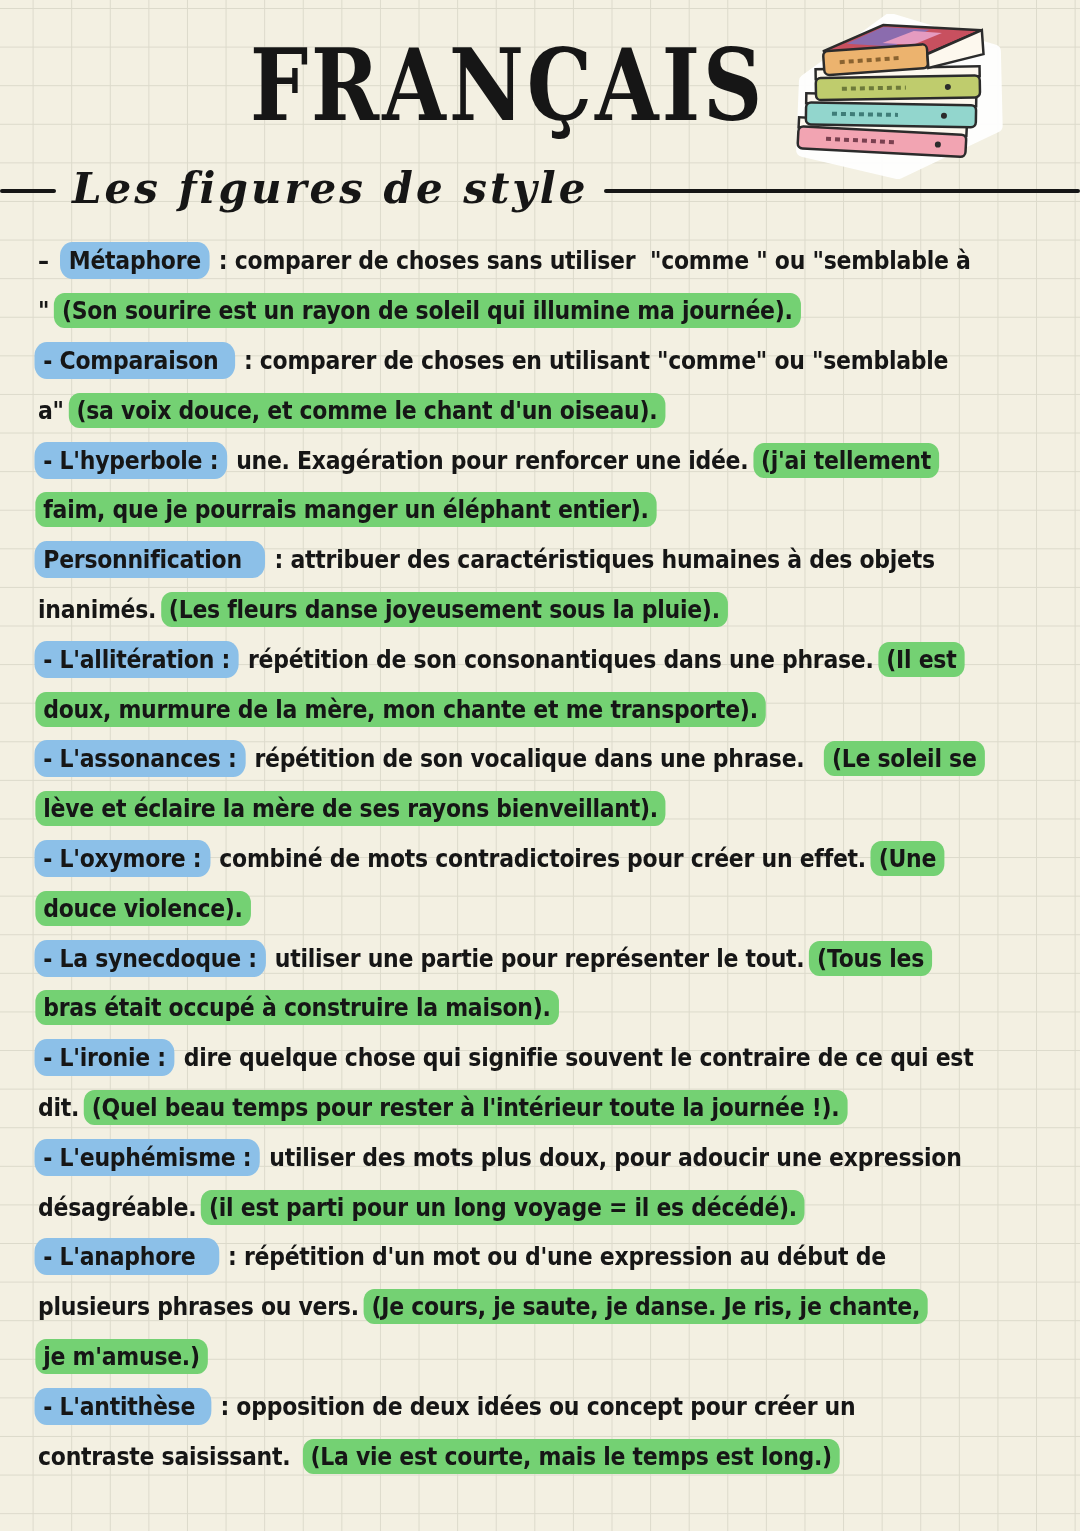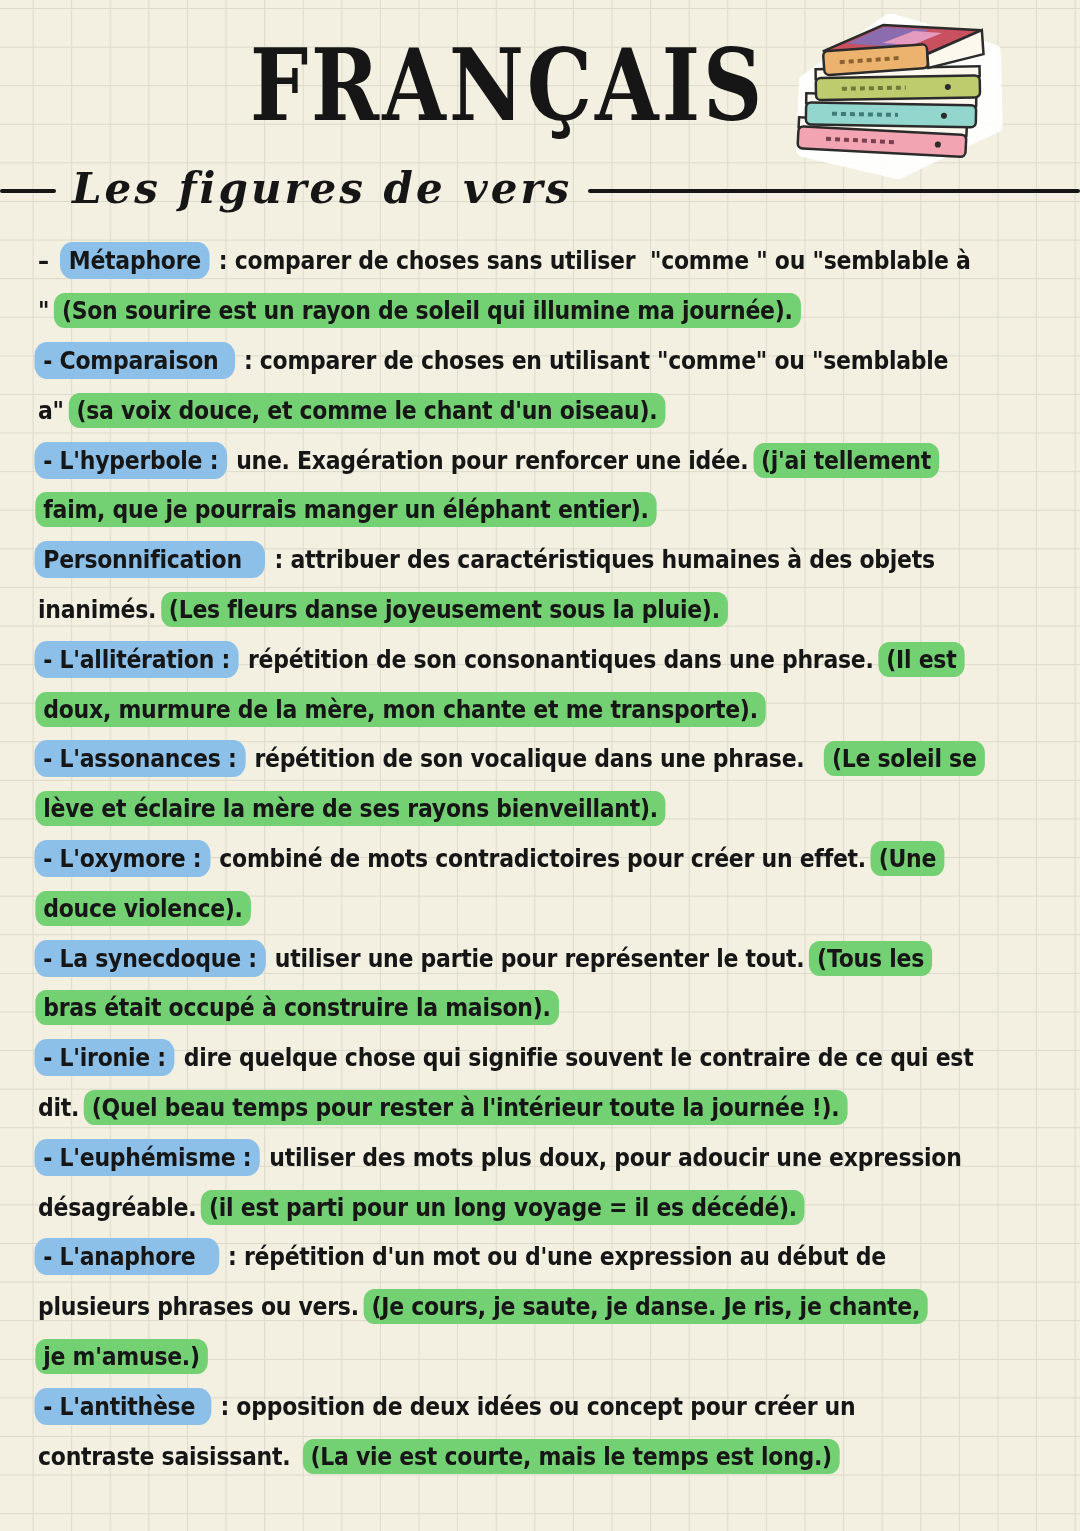--- a/index.html
+++ b/index.html
@@ -105,21 +105,21 @@
             <polygon points="104,10 160,-10 160,14 104,24" fill="#fdf8ee" stroke="#2b2b2b" stroke-width="2.5"></polygon>
             <line x1="16" y1="12" x2="76" y2="12" stroke="#8a6330" stroke-width="4" stroke-dasharray="5 4"></line>
           </g>
         </g>
       </svg>
     </div>
   </header>
 
   <div class="subtitle-row">
     <span class="rule rule-left"></span>
-    <h2 class="subtitle">Les figures de vers</h2>
+    <h2 class="subtitle">Les figures de style</h2>
     <span class="rule rule-right"></span>
   </div>
 
   <main class="notes-body">
       <div class="note-line"><span>–  </span><span class="hl-blue">Métaphore</span><span> : comparer de choses sans utiliser  "comme " ou "semblable à</span></div>
       <div class="note-line"><span>" </span><span class="hl-green">(Son sourire est un rayon de soleil qui illumine ma journée).</span></div>
       <div class="note-line"><span class="hl-blue">- Comparaison </span><span> : comparer de choses en utilisant "comme" ou "semblable</span></div>
       <div class="note-line"><span>a" </span><span class="hl-green">(sa voix douce, et comme le chant d'un oiseau).</span></div>
       <div class="note-line"><span class="hl-blue">- L'hyperbole :</span><span> une. Exagération pour renforcer une idée. </span><span class="hl-green">(j'ai tellement</span></div>
       <div class="note-line"><span class="hl-green">faim, que je pourrais manger un éléphant entier).</span></div>

